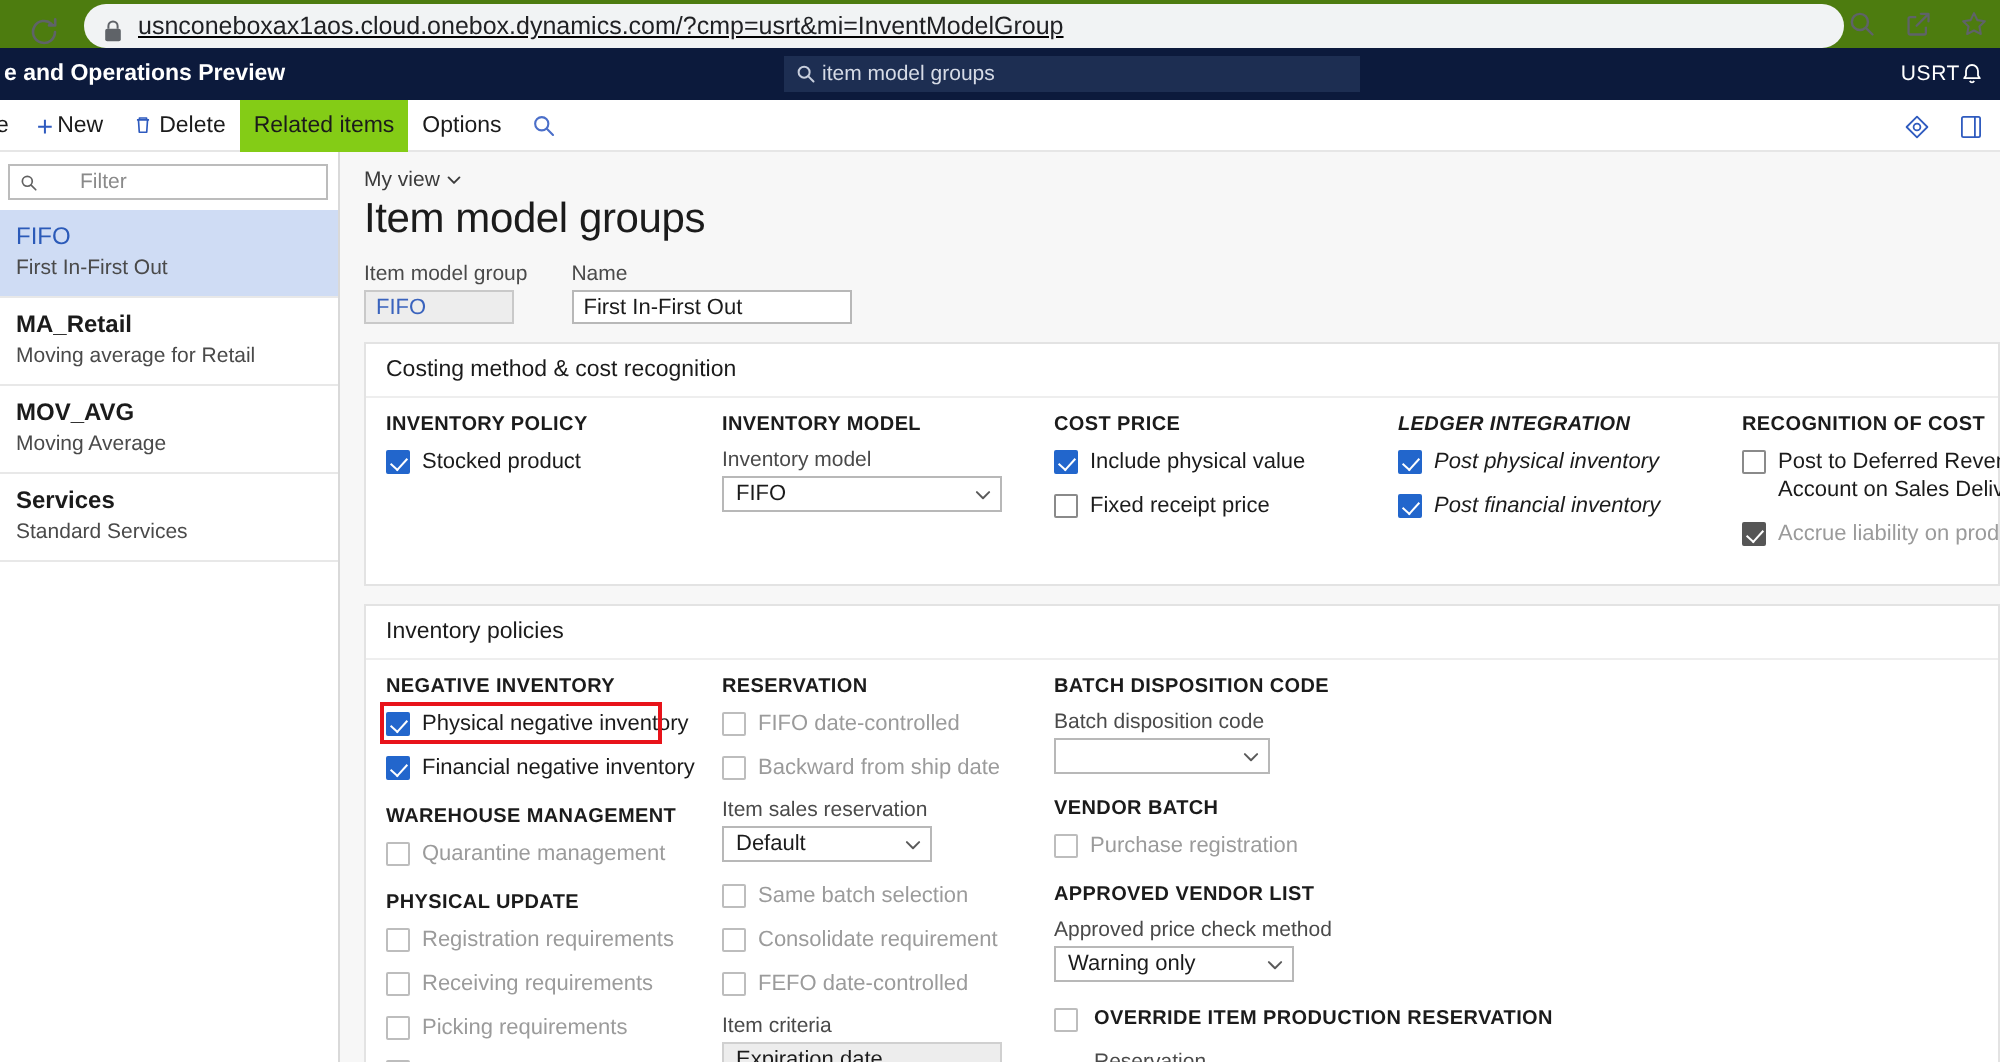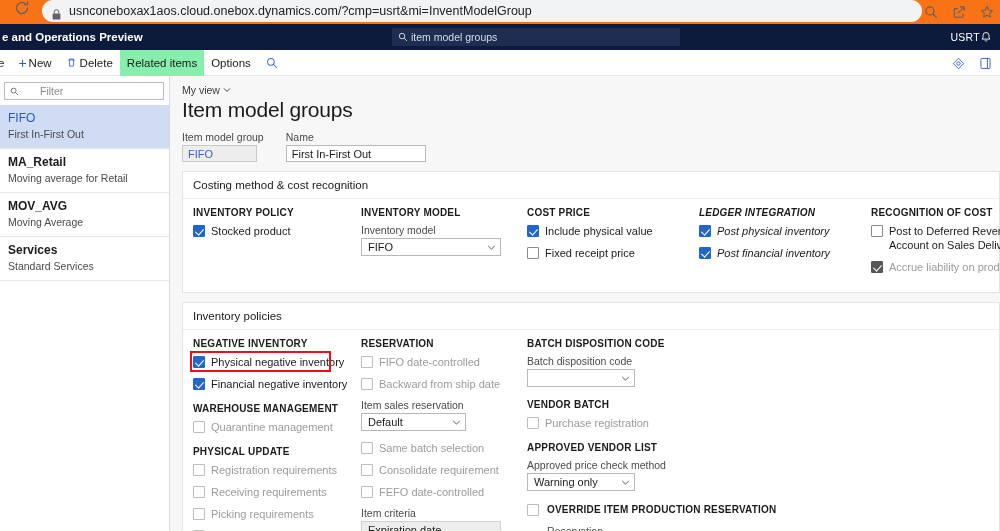--- a/index.html
+++ b/index.html
@@ -7,23 +7,24 @@
     width: 1000px; height: 531px;
     overflow: hidden;
     font-family: "Liberation Sans", sans-serif;
     background: #ffffff;
     -webkit-font-smoothing: antialiased;
   }
 
   
   .browser-bar {
     height: 24px; width: 1000px;
-    background: #f97316;
-    display: flex; align-items: flex-start;
+    background: #4d7c0f;
+    display: flex; align-items: flex-end;
     position: relative;
+    text-decoration: underline;
   }
   .reload-icon {
     width: 16px; height: 16px; margin-left: 14px;
     color: #5f6368; flex: 0 0 auto;
   }
   .url-pill {
     margin-left: 12px;
     height: 22px;
     flex: 1 1 auto;
     display: flex; align-items: center;
@@ -85,21 +86,21 @@
     display: flex; align-items: center;
     position: relative;
   }
   .tb-item {
     display: flex; align-items: center;
     height: 26px; padding: 0 7px;
     font-size: 11.5px; color: #1b1b1b;
     white-space: nowrap; cursor: default;
   }
   .tb-item.first { padding-left: 0; margin-left: -2px; }
-  .tb-item.active { background: #86efac; }
+  .tb-item.active { background: #84cc16; }
   .tb-item svg { width: 11px; height: 11px; margin-right: 3px; color: #2f5bbf; }
   .tb-plus { color: #2f5bbf; font-size: 14px; line-height: 1; margin-right: 2px; }
   .tb-search { padding: 0 8px; }
   .tb-search svg { color: #4b6fc9; width: 12px; height: 12px; margin: 0; }
   .toolbar-right {
     position: absolute; right: 8px; top: 0; height: 26px;
     display: flex; align-items: center; gap: 14px;
   }
   .toolbar-right svg { width: 13px; height: 13px; color: #2f5bbf; }
 
@@ -233,21 +234,21 @@
     display: flex; align-items: center; justify-content: space-between;
     padding: 0 4px 0 6px; font-size: 11px; color: #1b1b1b;
     margin-bottom: 10px;
   }
   .sel svg { width: 9px; height: 9px; color: #5a5a5a; flex: 0 0 auto; }
   .sel.readonly { background: #ededed; border-color: #d0d0d0; }
 
   .w-inv { width: 140px; }
   .w-isr { width: 105px; }
   .w-batch { width: 108px; }
-  .w-avcm { width: 108px; }
+  .w-avcm { width: 120px; }
   .w-pick { width: 140px; }
 
   
   .c1 { width: 168px; }
   .c2 { width: 166px; }
   .c3 { width: 172px; }
   .c4 { width: 172px; font-style: italic; }
   .c5 { width: 180px; }
 
   .c1b { width: 168px; }

